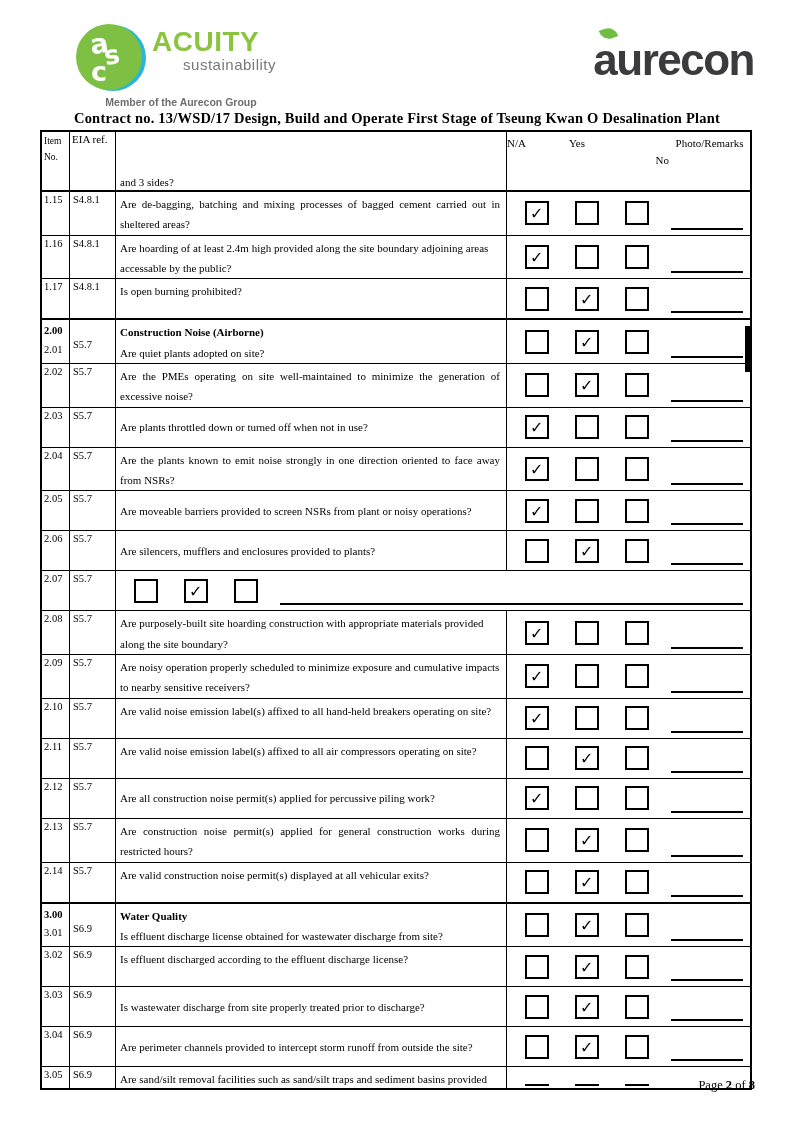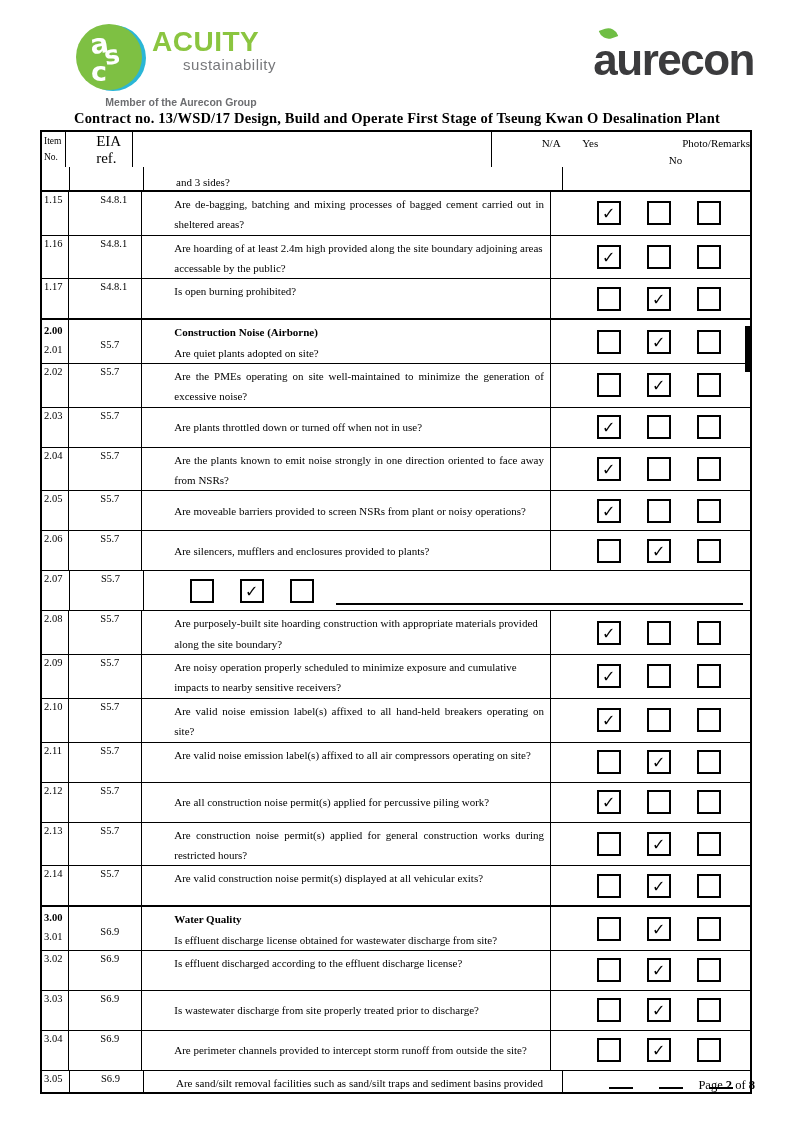--- a/index.html
+++ b/index.html
@@ -23,45 +23,45 @@
   .ac-name { position:absolute; left:94px; top:18px; font-family:"Liberation Sans",sans-serif; font-weight:bold; font-size:28px; letter-spacing:0.5px; color:#8bc540; line-height:1; }
   .ac-tag { position:absolute; left:94px; top:46px; width:124px; text-align:right; font-family:"Liberation Sans",sans-serif; font-size:15px; color:#77787b; letter-spacing:0.5px; }
   .ac-member { position:absolute; left:18px; top:86px; width:210px; text-align:center; font-family:"Liberation Sans",sans-serif; font-weight:bold; font-size:10.5px; color:#6d6e71; }
   .aurecon { position:absolute; right:0; top:22px; height:60px; }
   .au-name { font-family:"Liberation Sans",sans-serif; font-weight:bold; font-size:44px; letter-spacing:-1.5px; color:#3b3b3d; line-height:60px; }
   .au-leaf { position:absolute; left:7px; top:-2px; width:17px; height:11px; background:#6fbe44; border-radius:1px 14px 1px 14px; transform:rotate(-18deg); }
   
   .title { position:absolute; top:110px; left:0; width:100%; text-align:center; font-weight:bold; font-size:14.5px; letter-spacing:0.2px; }
   
   .tbl { position:absolute; top:130px; left:40px; width:712px; border:2px solid #000; border-bottom-width:2px; }
-  .trow { display:flex; width:100%; border-top:1.5px solid #000; position:relative;gap:28px; }
+  .trow { display:flex; width:100%; border-top:1.5px solid #000; position:relative; }
   .trow:first-child { border-top:none; }
   .trow.thick { border-top:2.5px solid #000; }
   .c-item { width:28px; border-right:1.5px solid #000; padding:2px 1px 0 2px; font-size:10.5px; }
   .c-eia  { width:46px; border-right:1.5px solid #000; padding:2px 1px 0 3px; font-size:10.5px; }
   .c-q    { width:391px; border-right:1.5px solid #000; padding:2px 6px 0 4px; font-size:11px; line-height:1.85; }
   .c-q.just { text-align:justify; text-justify:inter-word; }
   .c-q.vcent { display:flex; align-items:center; padding-top:0; }
   .c-checks { flex:1; display:flex; align-items:center; position:relative; }
   .q-head { font-weight:bold; }
   .row-h40 { min-height:40px; }
   .row-h43 { min-height:43px; }
   .row-partial { height:23px; }
   .row-partial .c-q { padding-top:5px; }
   .row-clip { height:22px; }
   .item2line div { line-height:1.75; }
   .item-bold { font-weight:bold; }
   .eia-pad { padding-top:19px; }
   
   .h-row { display:flex; height:35px; border-top:none; }
   .h-item { width:28px; border-right:1.5px solid #000; font-size:9.5px; padding:1px 0 0 2px; line-height:1.7; }
-  .h-eia { width:46px; border-right:1.5px solid #000; font-size:15px; padding:1px 0 0 2px; }
+  .h-eia { width:46px; border-right:1.5px solid #000; font-size:11px; padding:1px 0 0 2px; }
   .h-q { width:391px; border-right:1.5px solid #000; }
   .h-checks { flex:1; display:flex; font-size:11px; padding-top:5px; }
-  .h-na { width:62px; text-align:center; }
+  .h-na { width:62px; text-align:left; }
   .h-yes { width:50px; text-align:left; }
   .h-no { width:50px; text-align:right;margin-top:17px; }
   .h-rem { flex:1; text-align:center; }
   
   .cb { width:24px; height:24px; border:2.5px solid #000; margin-left:26px; position:relative; background:#fff; }
   .cb:first-child { margin-left:18px; }
   .cb .mark { position:absolute; left:3px; top:1px; font-size:16px; font-weight:bold; font-family:"DejaVu Sans",sans-serif; }
   .remark-line { flex:1; border-bottom:2.5px solid #000; margin:0 7px 5px 22px; align-self:flex-end; height:0; }
   .cb-top { width:24px; height:0; border-top:2.5px solid #000; margin-left:26px; margin-top:14px; }
   .cb-top:first-child { margin-left:18px; }

